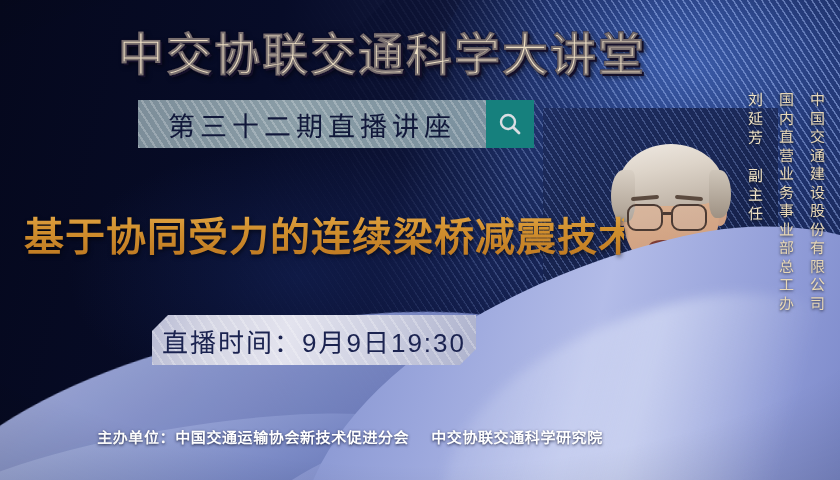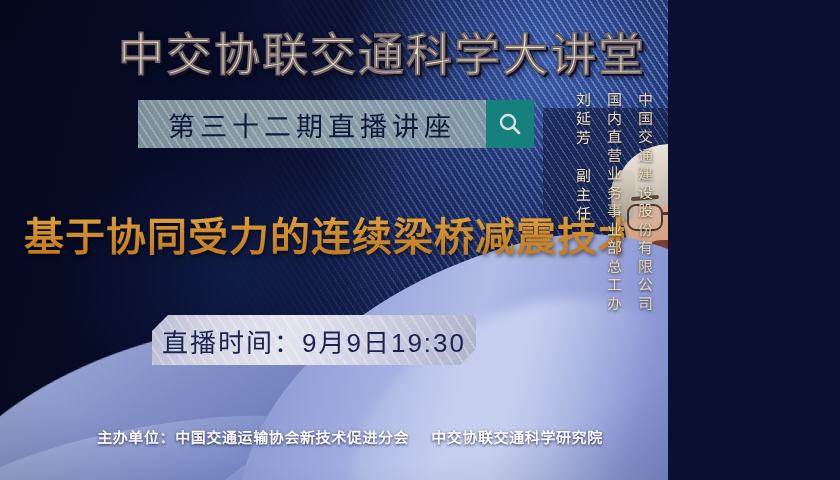--- a/index.html
+++ b/index.html
@@ -1,20 +1,20 @@
 <!DOCTYPE html>
 <html lang="zh-CN"><head>
 <meta charset="utf-8">
 <title>Lecture Poster</title>
 <style>
   html,body{margin:0;padding:0;background:#0a1030;}
   *{box-sizing:border-box;}
   .poster{
     position:relative;
-    width:668px;height:480px;
+    width:840px;height:480px;
     overflow:hidden;
     font-family:"Liberation Sans","DejaVu Sans",sans-serif;
     background:#4c1d95;
     padding-left:22px;
   }
 
   
   .bg-base{
     position:absolute;inset:0;
     background:

